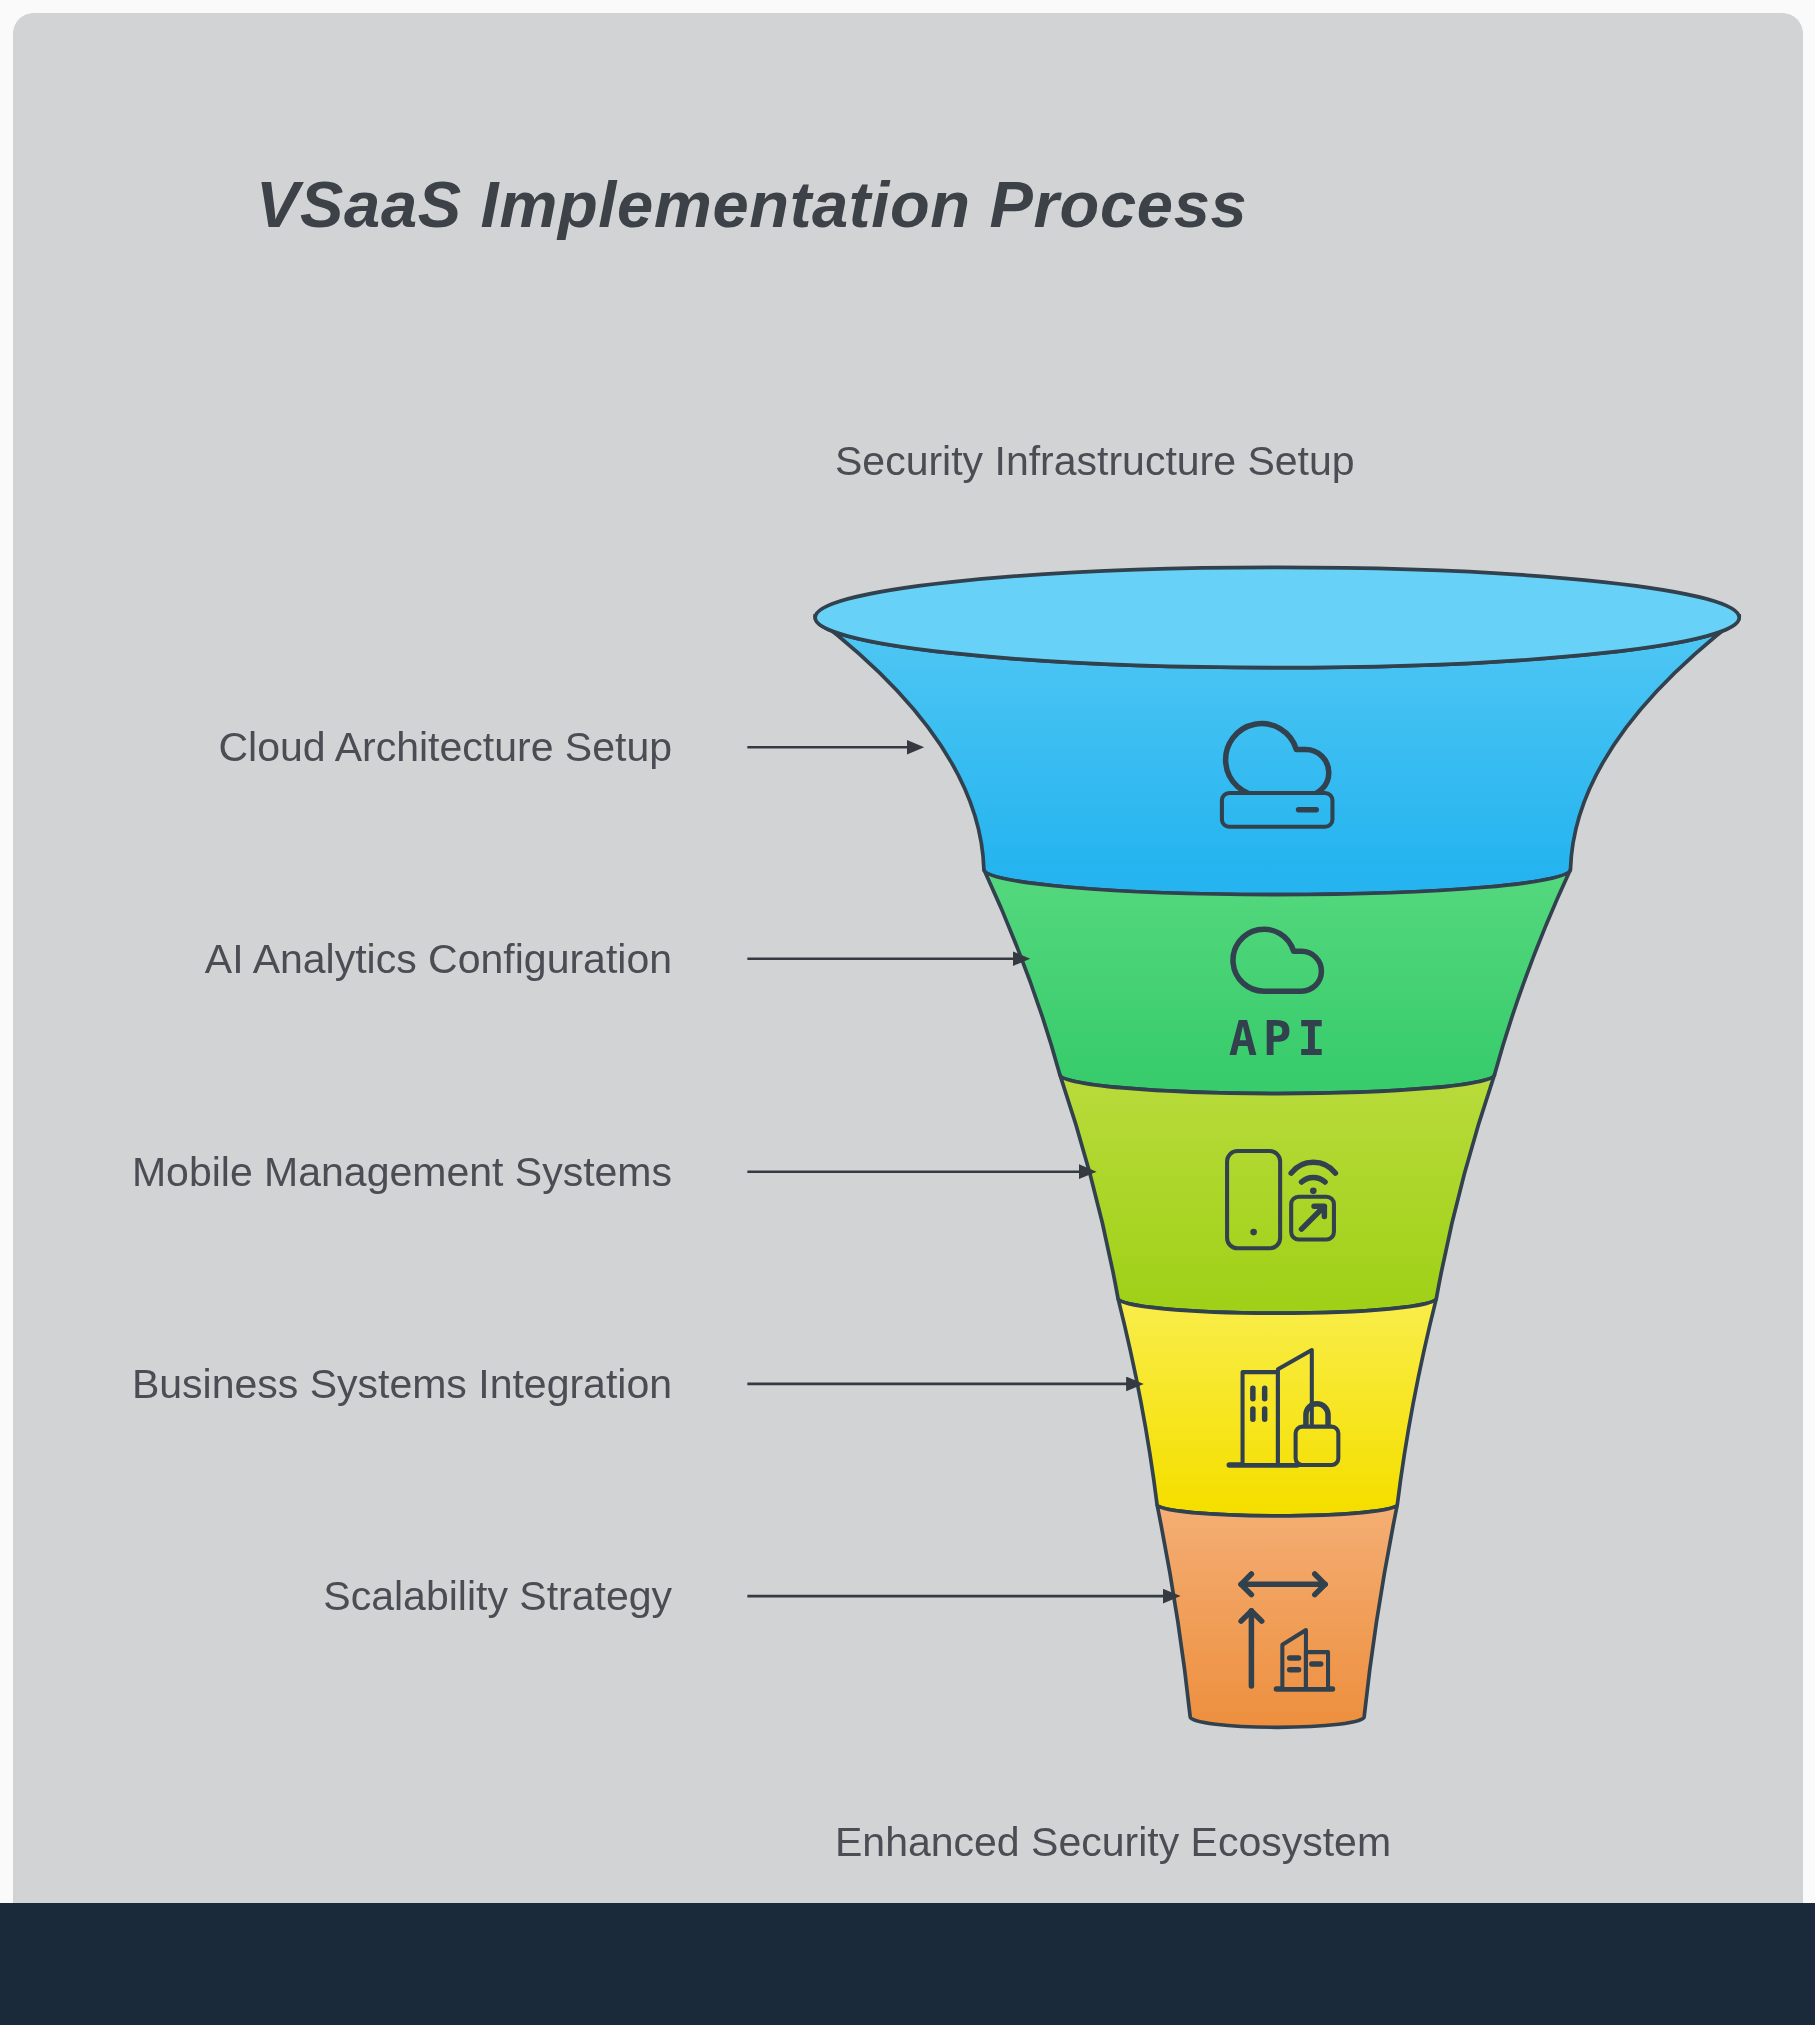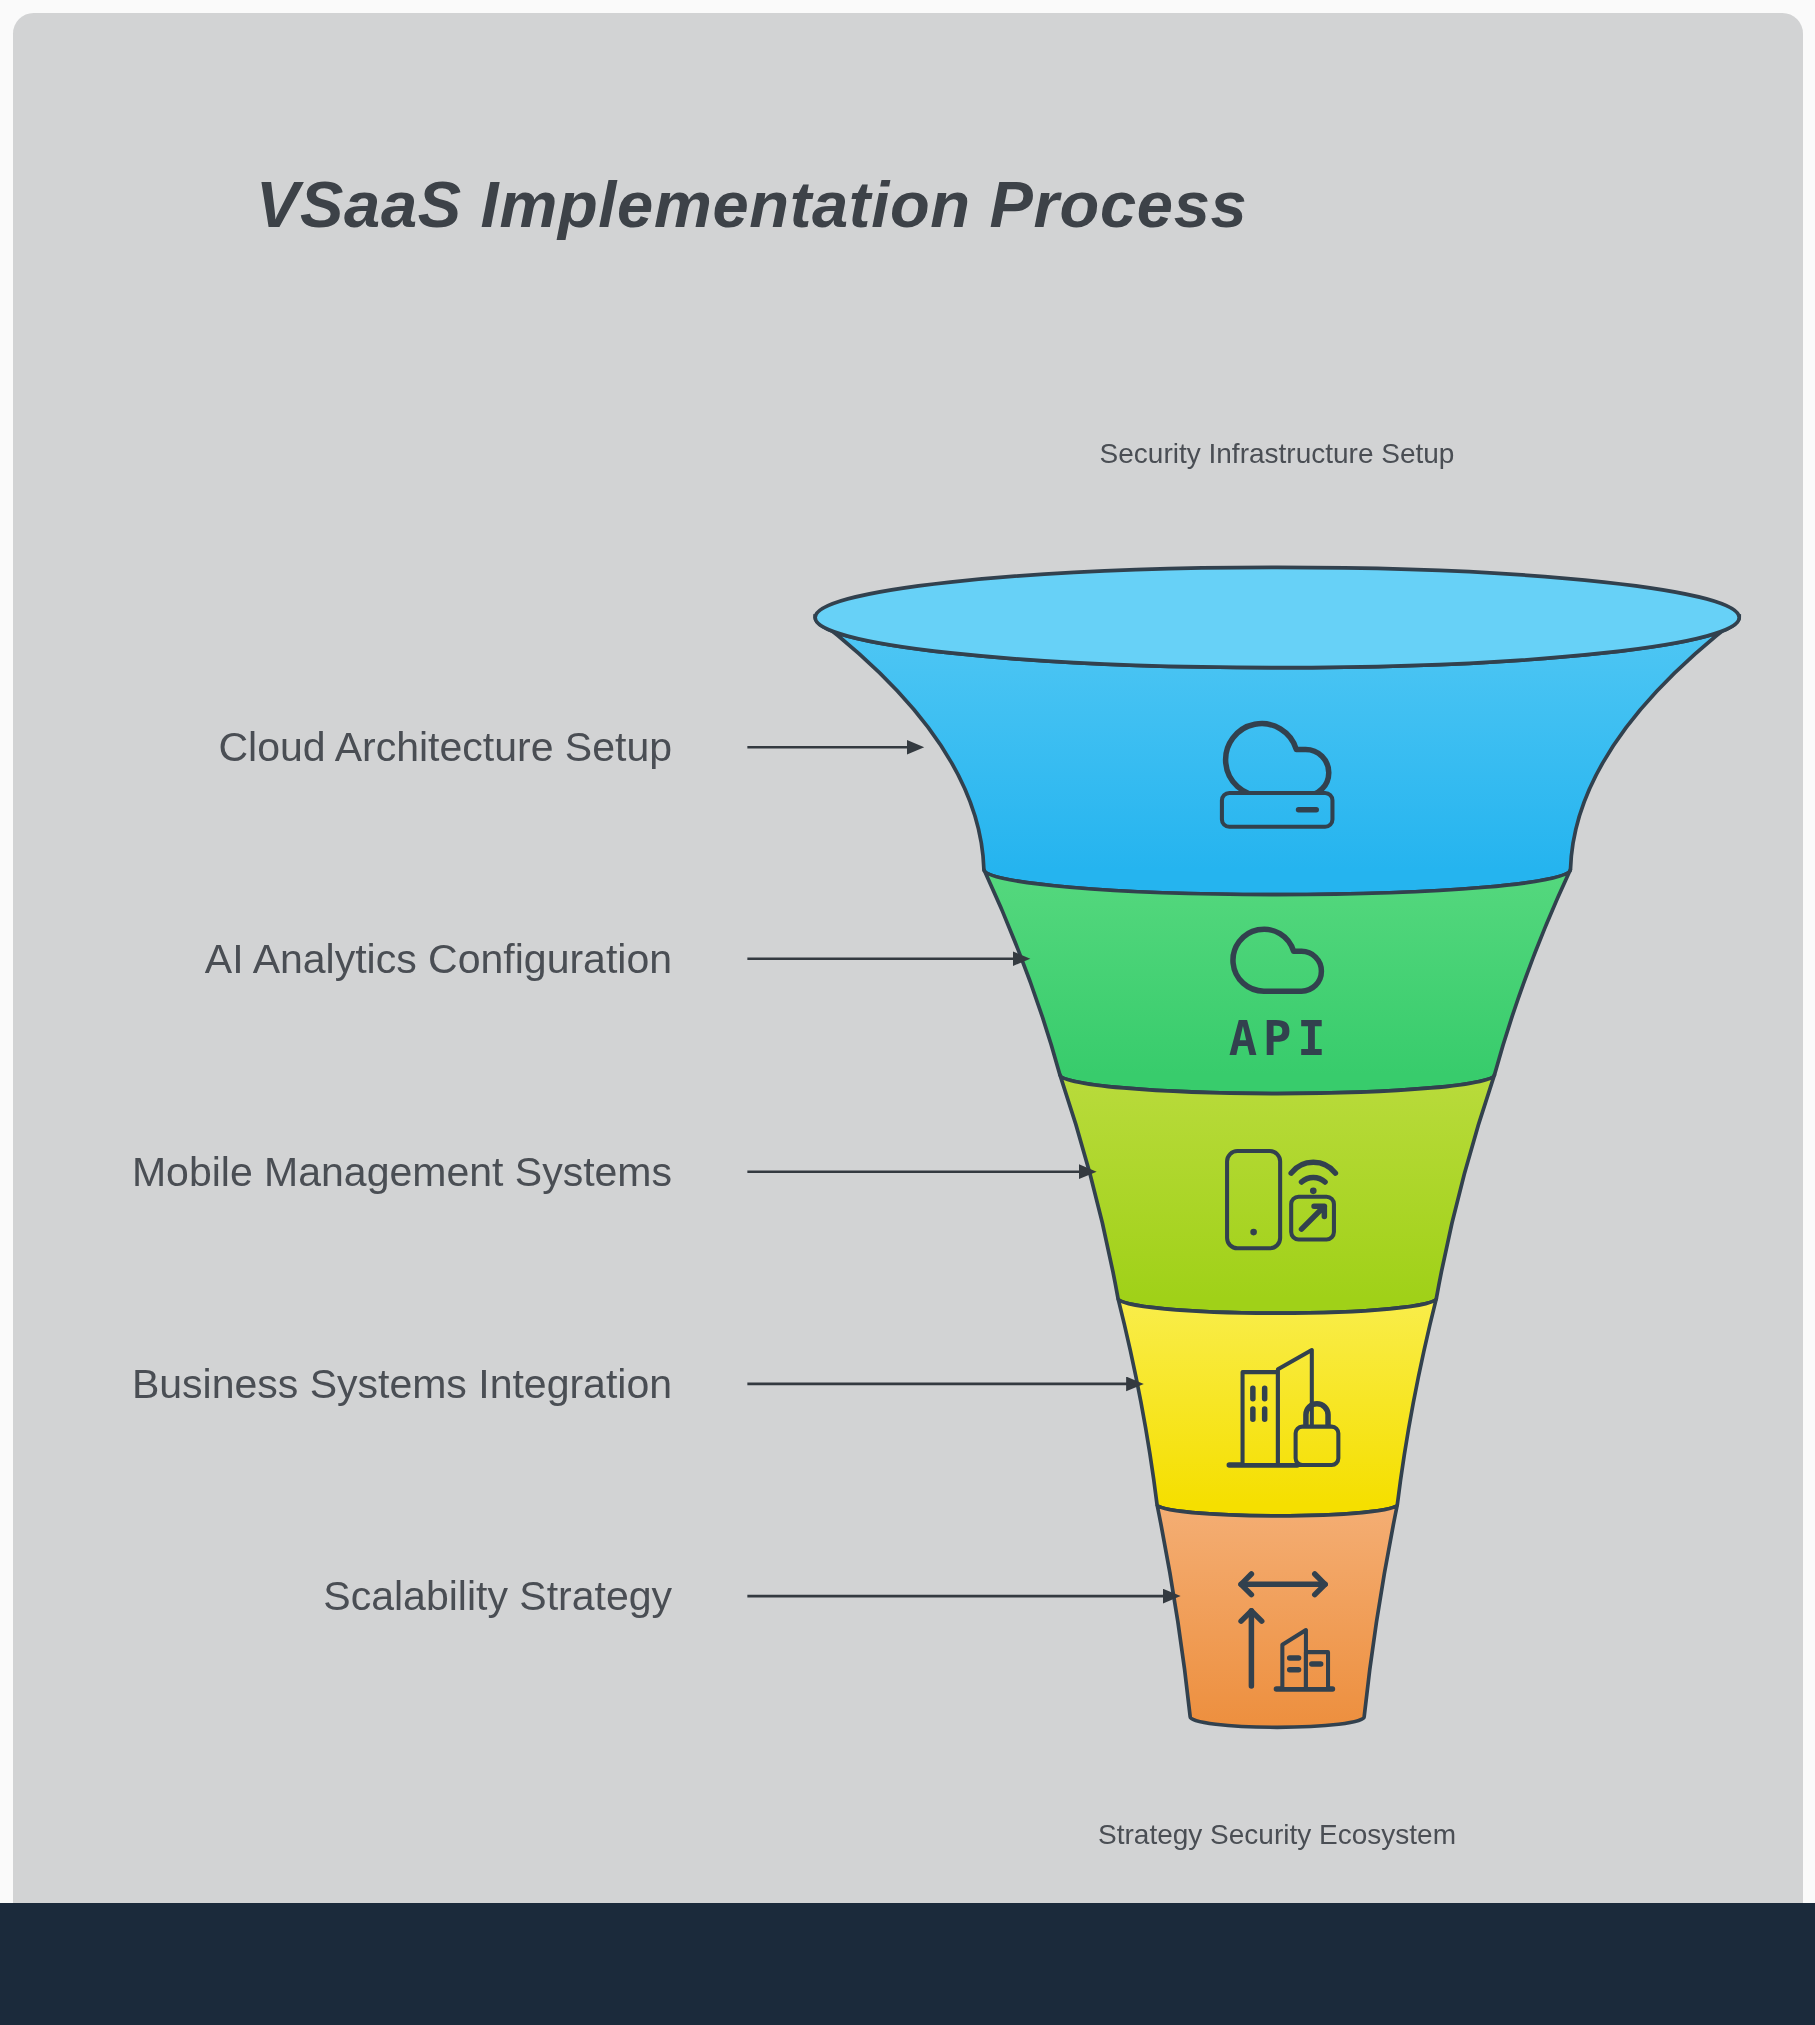--- a/index.html
+++ b/index.html
@@ -26,22 +26,22 @@
   .footer-bar{
     position:absolute;left:0;bottom:0;width:100%;height:122px;
     background:var(--footer);
   }
   svg.scene{position:absolute;left:0;top:0;}
   .page-title{
     position:absolute;left:256px;top:167px;
     font-size:65px;font-weight:bold;color:var(--title);letter-spacing:0.7px;font-style:italic;
   }
   .caption{
-    position:absolute;width:884px;left:835px;text-align:center;
-    font-size:28px;color:var(--text);
+    position:absolute;width:884px;left:835px;text-align:left;
+    font-size:41px;color:var(--text);
   }
   .caption.top{top:438px;}
   .caption.bottom{top:1819px;}
   .stage-label{
     position:absolute;right:1144px;width:811px;text-align:right;
     font-size:41px;line-height:44px;color:var(--text);
   }
   .stage-label.s0{top:725px;}
   .stage-label.s1{top:937px;}
   .stage-label.s2{top:1150px;}
@@ -145,21 +145,21 @@
     <path class="arrow-line" marker-end="url(#arrowhead)" d="M 1014 1014 H 1232"></path>
     <path class="arrow-line" marker-end="url(#arrowhead)" d="M 1014 1301 H 1376"></path>
     <path class="arrow-line" marker-end="url(#arrowhead)" d="M 1014 1590 H 1466"></path>
     <path class="arrow-line" marker-end="url(#arrowhead)" d="M 1014 1878 H 1530"></path>
     <path class="arrow-line" marker-end="url(#arrowhead)" d="M 1014 2166 H 1580"></path>
   </svg>
 
   <div class="page-title">VSaaS Implementation Process</div>
 
   <div class="caption top">Security Infrastructure Setup</div>
-  <div class="caption bottom">Strategy Security Ecosystem</div>
+  <div class="caption bottom">Enhanced Security Ecosystem</div>
 
   <div class="stage-label s0">Cloud Architecture Setup</div>
   <div class="stage-label s1">AI Analytics Configuration</div>
   <div class="stage-label s2">Mobile Management Systems</div>
   <div class="stage-label s3">Business Systems Integration</div>
   <div class="stage-label s4">Scalability Strategy</div>
 
 </div>
 
 

